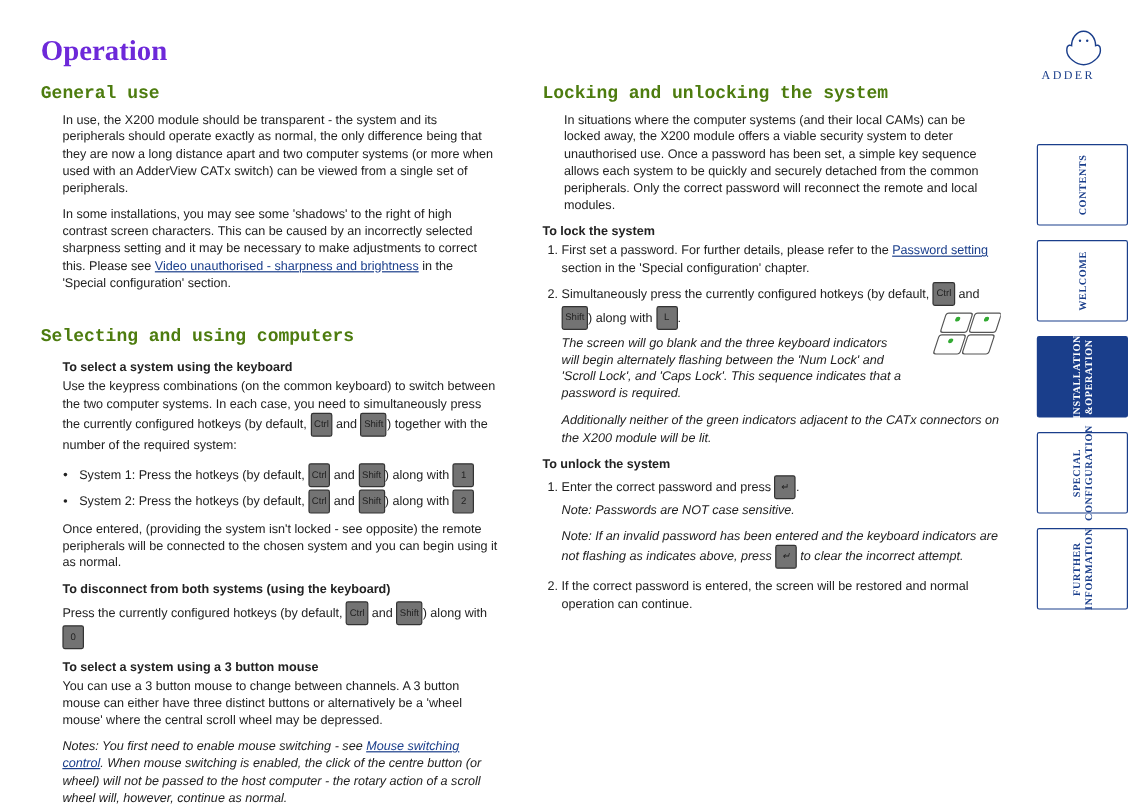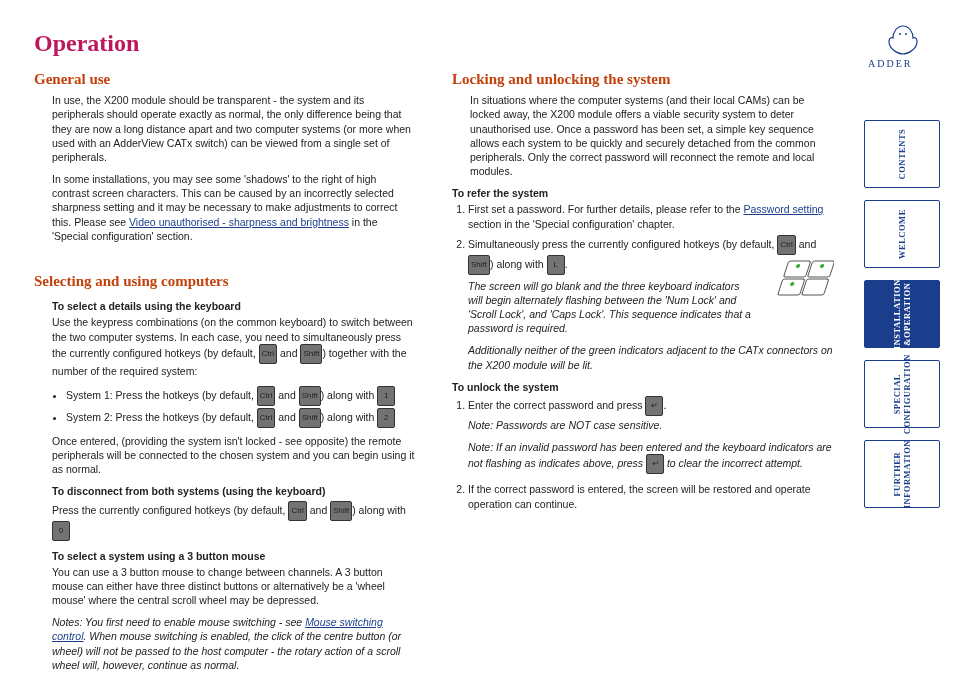--- a/index.html
+++ b/index.html
@@ -12,28 +12,28 @@
     position: relative;
     color: #222;
   }
   .page {
     padding: 30px 120px 20px 34px;
     box-sizing: border-box;
     position: relative;
   }
   h1.op-title {
     font-family: Georgia, 'Times New Roman', serif;
-    color: #be185d;
+    color: #6d28d9;
     font-weight: bold;
     font-size: 24px;
     margin: 0 0 6px 0;
   }
   h2.section {
-    font-family: Liberation Serif, serif;
-    color: #c2410c;
+    font-family: Liberation Mono, monospace;
+    color: #4d7c0f;
     font-weight: bold;
     font-size: 15px;
     margin: 6px 0 4px 0;
   }
   .columns {
     display: flex;
     gap: 36px;
   }
   .col {
     flex: 1;
@@ -157,21 +157,21 @@
       <h2 class="section">General use</h2>
       <div class="indent">
         <p>In use, the X200 module should be transparent - the system and its peripherals should operate exactly as normal, the only difference being that they are now a long distance apart and two computer systems (or more when used with an AdderView CATx switch) can be viewed from a single set of peripherals.</p>
         <p>
           <span>In some installations, you may see some 'shadows' to the right of high contrast screen characters. This can be caused by an incorrectly selected sharpness setting and it may be necessary to make adjustments to correct this. Please see </span><a class="ulink">Video unauthorised - sharpness and brightness</a><span> in the 'Special configuration' section.</span>
         </p>
       </div>
 
       <h2 class="section" style="margin-top:28px">Selecting and using computers</h2>
       <div class="indent">
-        <p class="subhead">To select a details using the keyboard</p>
+        <p class="subhead">To select a system using the keyboard</p>
         <p>
           <span>Use the keypress combinations (on the common keyboard) to switch between the two computer systems. In each case, you need to simultaneously press the currently configured hotkeys (by default, </span><span class="keycap">Ctrl</span><span> and </span><span class="keycap">Shift</span><span>) together with the number of the required system:</span>
         </p>
         <ul class="bullets">
           <li><span>System 1: Press the hotkeys (by default, </span><span class="keycap">Ctrl</span><span> and </span><span class="keycap">Shift</span><span>) along with </span><span class="keycap">1</span></li>
           <li><span>System 2: Press the hotkeys (by default, </span><span class="keycap">Ctrl</span><span> and </span><span class="keycap">Shift</span><span>) along with </span><span class="keycap">2</span></li>
         </ul>
         <p>Once entered, (providing the system isn't locked - see opposite) the remote peripherals will be connected to the chosen system and you can begin using it as normal.</p>
 
         <p class="subhead">To disconnect from both systems (using the keyboard)</p>
@@ -186,21 +186,21 @@
         </p>
         <p>Press and hold the centre mouse button and then click the left mouse button to change between the two channels.</p>
       </div>
     </div>
 
     <div class="col">
       <h2 class="section">Locking and unlocking the system</h2>
       <div class="indent">
         <p>In situations where the computer systems (and their local CAMs) can be locked away, the X200 module offers a viable security system to deter unauthorised use. Once a password has been set, a simple key sequence allows each system to be quickly and securely detached from the common peripherals. Only the correct password will reconnect the remote and local modules.</p>
 
-        <p class="subhead" style="margin-left:-18px">To refer the system</p>
+        <p class="subhead" style="margin-left:-18px">To lock the system</p>
         <ol class="numlist" style="margin-left:-18px">
           <li><span>First set a password. For further details, please refer to the </span><a class="ulink">Password setting</a><span> section in the 'Special configuration' chapter.</span></li>
           <li>
             <span>Simultaneously press the currently configured hotkeys (by default, </span><span class="keycap">Ctrl</span><span> and </span><span class="keycap">Shift</span><span>) along with </span><span class="keycap">L</span>.
             <div class="keyboard-diagram">
               <svg width="72" height="56" viewBox="0 0 72 56">
                 <g transform="skewX(-18)">
                   <rect x="28" y="4" width="22" height="16" rx="2" fill="#fff" stroke="#555"></rect>
                   <rect x="52" y="4" width="22" height="16" rx="2" fill="#fff" stroke="#555"></rect>
                   <rect x="28" y="22" width="22" height="16" rx="2" fill="#fff" stroke="#555"></rect>
@@ -216,21 +216,21 @@
           </li>
         </ol>
 
         <p class="subhead" style="margin-left:-18px">To unlock the system</p>
         <ol class="numlist" style="margin-left:-18px">
           <li>
             <span>Enter the correct password and press </span><span class="keycap">↵</span><span>.</span>
             <p class="ital" style="margin-top:2px">Note: Passwords are NOT case sensitive.</p>
             <p class="ital"><span>Note: If an invalid password has been entered and the keyboard indicators are not flashing as indicates above, press </span><span class="keycap">↵</span><span> to clear the incorrect attempt.</span></p>
           </li>
-          <li>If the correct password is entered, the screen will be restored and operate operation can continue.</li>
+          <li>If the correct password is entered, the screen will be restored and normal operation can continue.</li>
         </ol>
       </div>
     </div>
   </div>
 
   <div class="side-tabs">
     <div class="tab">
         <div class="inner">CONTENTS</div>
       </div>
     <div class="tab">

